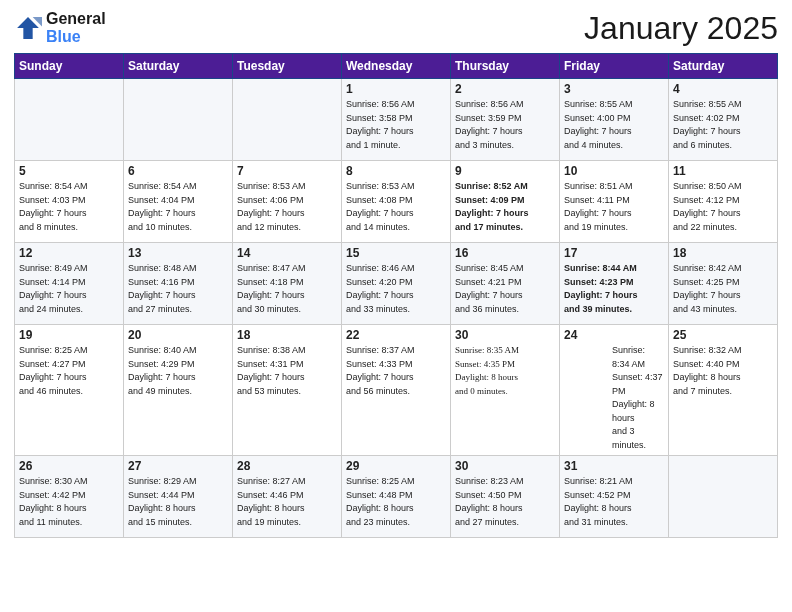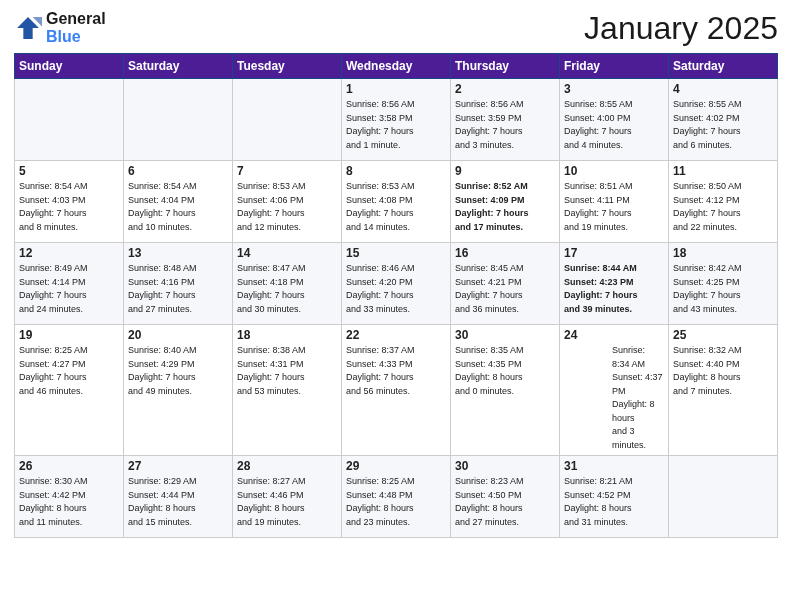--- a/index.html
+++ b/index.html
@@ -271,21 +271,21 @@
           </td>
           <td>
             <span class="day-num">22</span>
             <div class="day-info" style="white-space: pre-line;">Sunrise: 8:37 AM
 Sunset: 4:33 PM
 Daylight: 7 hours
 and 56 minutes.</div>
           </td>
           <td>
             <span class="day-num">30</span>
-            <div class="day-info" style="white-space: pre-line;">Sunrise: 8:35 AM
+            <div class="day-info" style="white-space: pre-line; font-family: Liberation Serif, serif;">Sunrise: 8:35 AM
 Sunset: 4:35 PM
 Daylight: 8 hours
 and 0 minutes.</div>
           </td>
           <td>
             <span class="day-num">24</span>
             <div class="day-info" style="white-space: pre-line; margin-left: 48px;">Sunrise: 8:34 AM
 Sunset: 4:37 PM
 Daylight: 8 hours
 and 3 minutes.</div>

